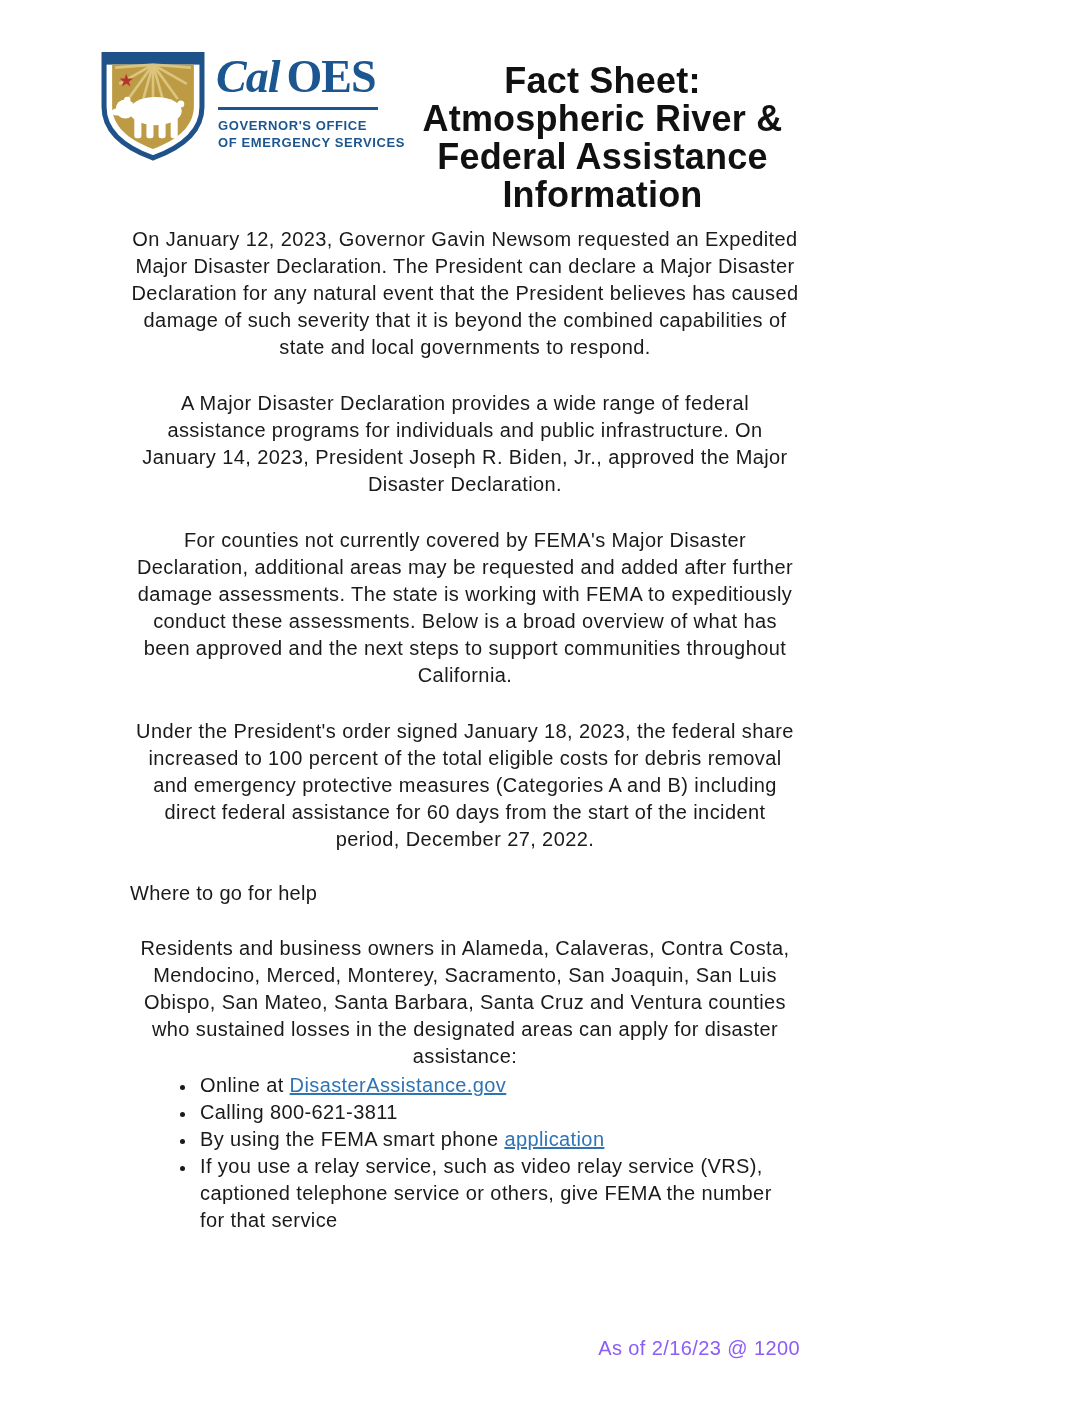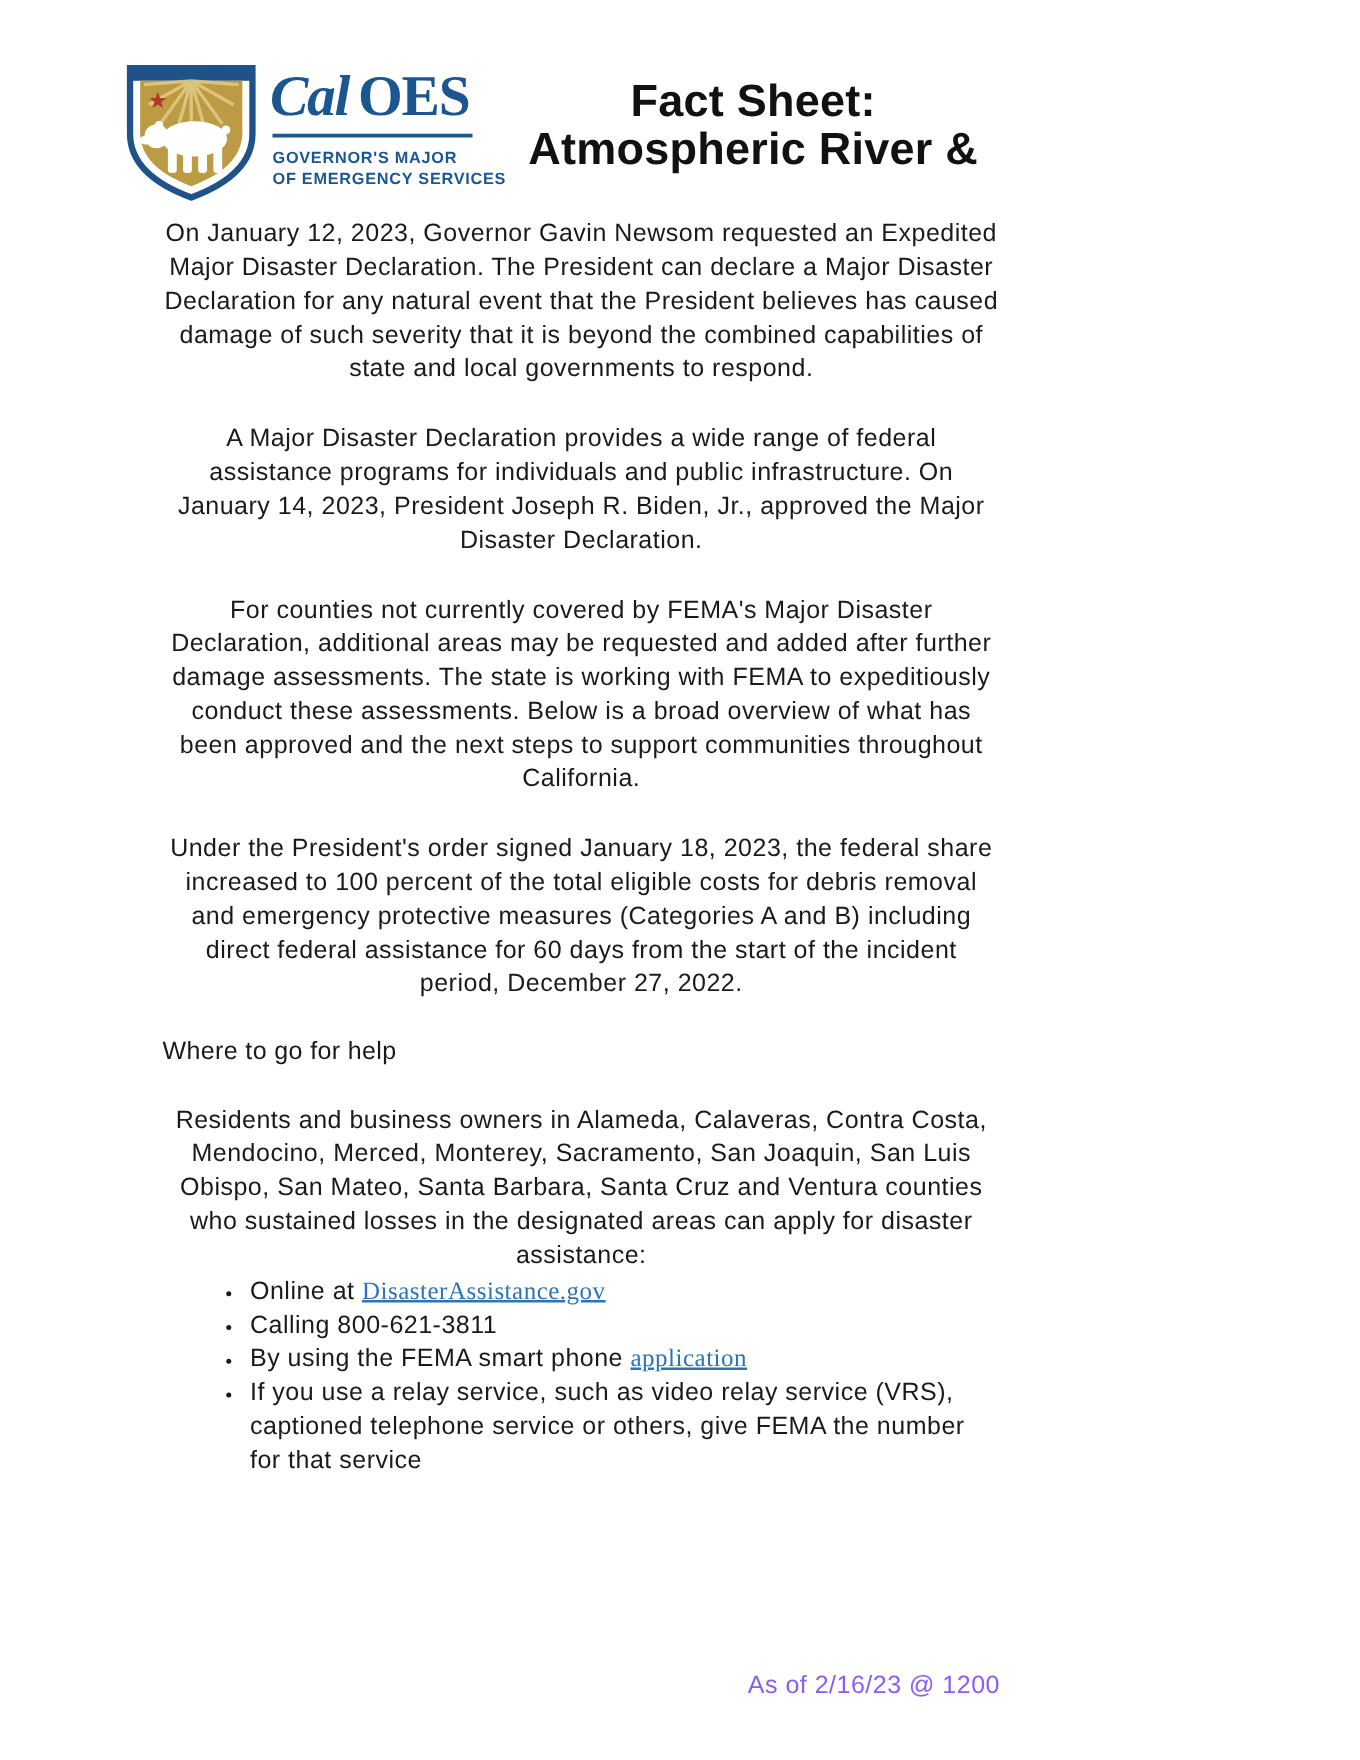--- a/index.html
+++ b/index.html
@@ -118,21 +118,20 @@
     letter-spacing: 0.4px;
     padding-left: 4px;
   }
   .bullet-list li::marker {
     font-size: 15px;
   }
   .doc-link {
     color: #2E74B5;
     text-decoration: underline;
     cursor: pointer;
-    font-family: Liberation Serif, serif;
   }
 
   
   .footer {
     margin-top: auto;
     text-align: right;
     font-size: 20px;
     letter-spacing: 0.4px;
     color: #8b5cf6;
   }
@@ -176,27 +175,28 @@
           <rect x="70" y="66" width="7" height="21" rx="2.5"></rect>
           <circle cx="80" cy="53" r="3.5"></circle>
         </g>
 
         <polygon fill="#B5342D" points="26,23 27.65,27.73 32.66,27.84 28.66,30.87 30.11,35.66 26,32.8 21.89,35.66 23.34,30.87 19.34,27.84 24.35,27.73"></polygon>
       </svg>
 
       <div class="wordmark">
         <div class="brand-name"><span class="cal">Cal</span><span>OES</span></div>
         <div class="brand-rule"></div>
-        <div class="brand-sub">GOVERNOR'S MAJOR</div>
+        <div class="brand-sub">GOVERNOR'S OFFICE</div>
         <div class="brand-sub">OF EMERGENCY SERVICES</div>
       </div>
     </div>
 
     <div class="title-block">
       <div>Fact Sheet: Atmospheric River &amp;</div>
+      <div>Federal Assistance Information</div>
     </div>
   </div>
 
   <div class="content">
 
 
     <p class="body-para">On January 12, 2023, Governor Gavin Newsom requested an Expedited Major Disaster Declaration. The President can declare a Major Disaster Declaration for any natural event that the President believes has caused damage of such severity that it is beyond the combined capabilities of state and local governments to respond.</p>
 
     <p class="body-para">A Major Disaster Declaration provides a wide range of federal assistance programs for individuals and public infrastructure. On January 14, 2023, President Joseph R. Biden, Jr., approved the Major Disaster Declaration.</p>
 

